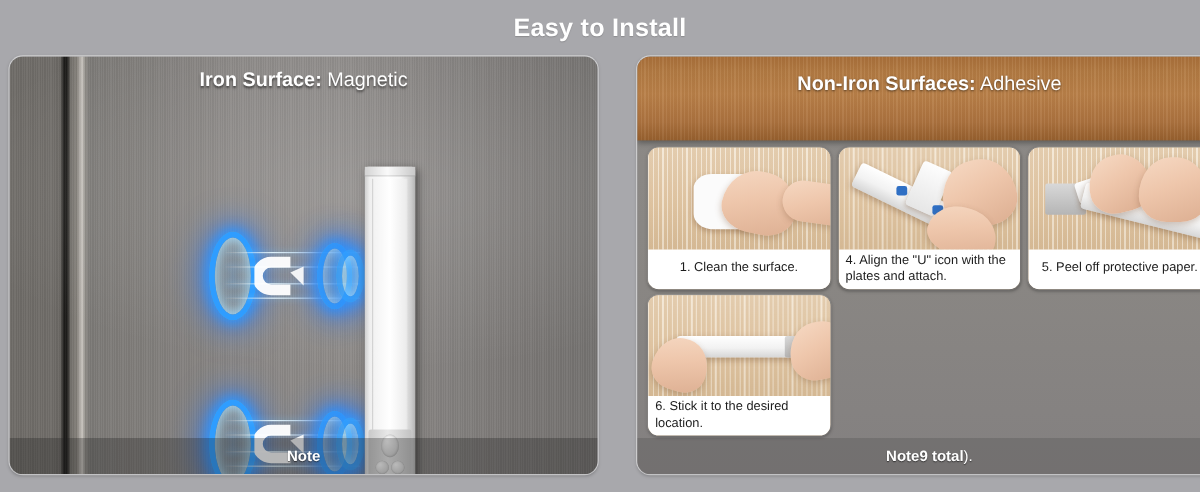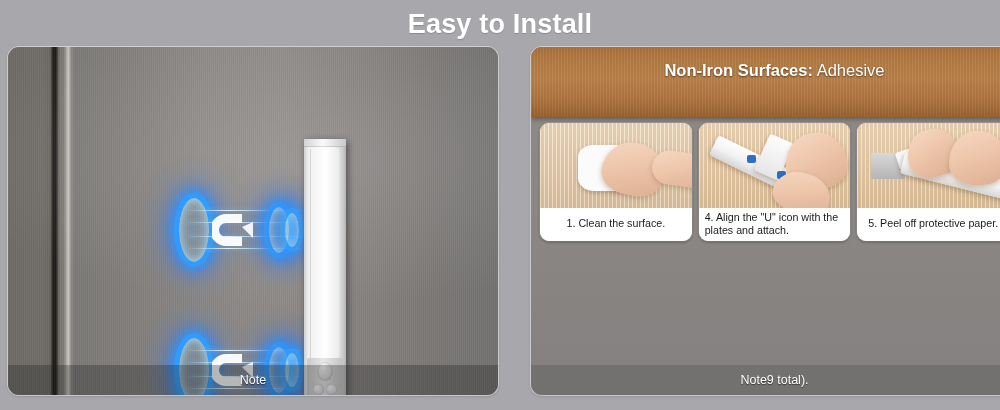--- a/index.html
+++ b/index.html
@@ -7,21 +7,21 @@
     width: 1000px; height: 410px;
     overflow: hidden;
     font-family: "Liberation Sans", sans-serif;
   }
   body { background: #a8a8ac; position: relative; }
 
   
   .page-title {
     position: absolute; top: 2px; left: 0; width: 1000px;
     text-align: center;
-    font-size: 27px; font-weight: bold; color: #ffffff;
+    font-size: 21px; font-weight: bold; color: #ffffff;
     letter-spacing: .2px;
     text-shadow: 0 1px 1px rgba(0,0,0,.18);
     line-height: 44px;
   }
 
   
   .panel {
     position: absolute; top: 47px; height: 348px;
     border-radius: 11px;
     overflow: hidden;
@@ -130,21 +130,21 @@
   
   .note {
     position: absolute; left: 0; right: 0; bottom: 0; height: 30px;
     display: flex; align-items: center; justify-content: center;
     color: #ffffff; font-size: 12.5px;
     background: rgba(30,30,30,.30);
     text-shadow: 0 1px 1px rgba(0,0,0,.55);
     white-space: nowrap;
   }
   .note.right { background: rgba(30,30,30,.16); }
-  .note b { font-weight: normal; }
+  .note b { font-weight: bold; }
 
   
   .right-bg {
     position: absolute; inset: 0;
     background: linear-gradient(180deg, #8d8a87 0%, #898683 55%, #838080 100%);
   }
   .wood-header {
     position: absolute; left: 0; right: 0; top: 0; height: 70px;
     background:
       repeating-linear-gradient(90deg,
@@ -219,20 +219,23 @@
 </style>
 </head>
 <body>
 
 <div class="page-title">Easy to Install</div>
 
 <div class="panel panel-left">
   <div class="fridge"></div>
   <div class="fridge-sheen"></div>
 
+  <div class="panel-title">
+    <b>Iron Surface:</b><span> Magnetic</span>
+  </div>
 
   <div class="magfield one">
     <div class="ring big"></div>
     <div class="flines">
         <i></i>
         <i></i>
         <i></i>
         <i></i>
       </div>
     <div class="ring mid"></div>
@@ -313,20 +316,29 @@
       <div class="step-photo">
         <div class="bar-grey" style="left:14px;top:30px;width:34px;height:26px;"></div>
         <div class="plate" style="left:40px;top:26px;width:24px;height:18px;transform:rotate(-18deg);"></div>
         <div class="bar-white" style="left:44px;top:42px;width:110px;height:22px;transform:rotate(14deg);"></div>
         <div class="hand" style="left:50px;top:6px;width:52px;height:48px;transform:rotate(-14deg);"></div>
         <div class="hand" style="left:92px;top:8px;width:58px;height:54px;"></div>
       </div>
       <div class="caption center">5. Peel off protective paper.</div>
     </div>
 
+    <div class="step">
+      <div class="step-photo">
+        <div class="bar-white" style="left:24px;top:34px;width:106px;height:18px;"></div>
+        <div class="bar-grey" style="left:114px;top:34px;width:20px;height:18px;"></div>
+        <div class="hand" style="left:4px;top:36px;width:46px;height:44px;transform:rotate(18deg);"></div>
+        <div class="hand" style="left:118px;top:22px;width:52px;height:48px;transform:rotate(-12deg);"></div>
+      </div>
+      <div class="caption left">6. Stick it to the desired location.</div>
+    </div>
 
   </div>
 
   <div class="note right">
     <b>Note</b>
       <b>9 total</b>
       <span>).</span>
   </div>
 </div>
 

